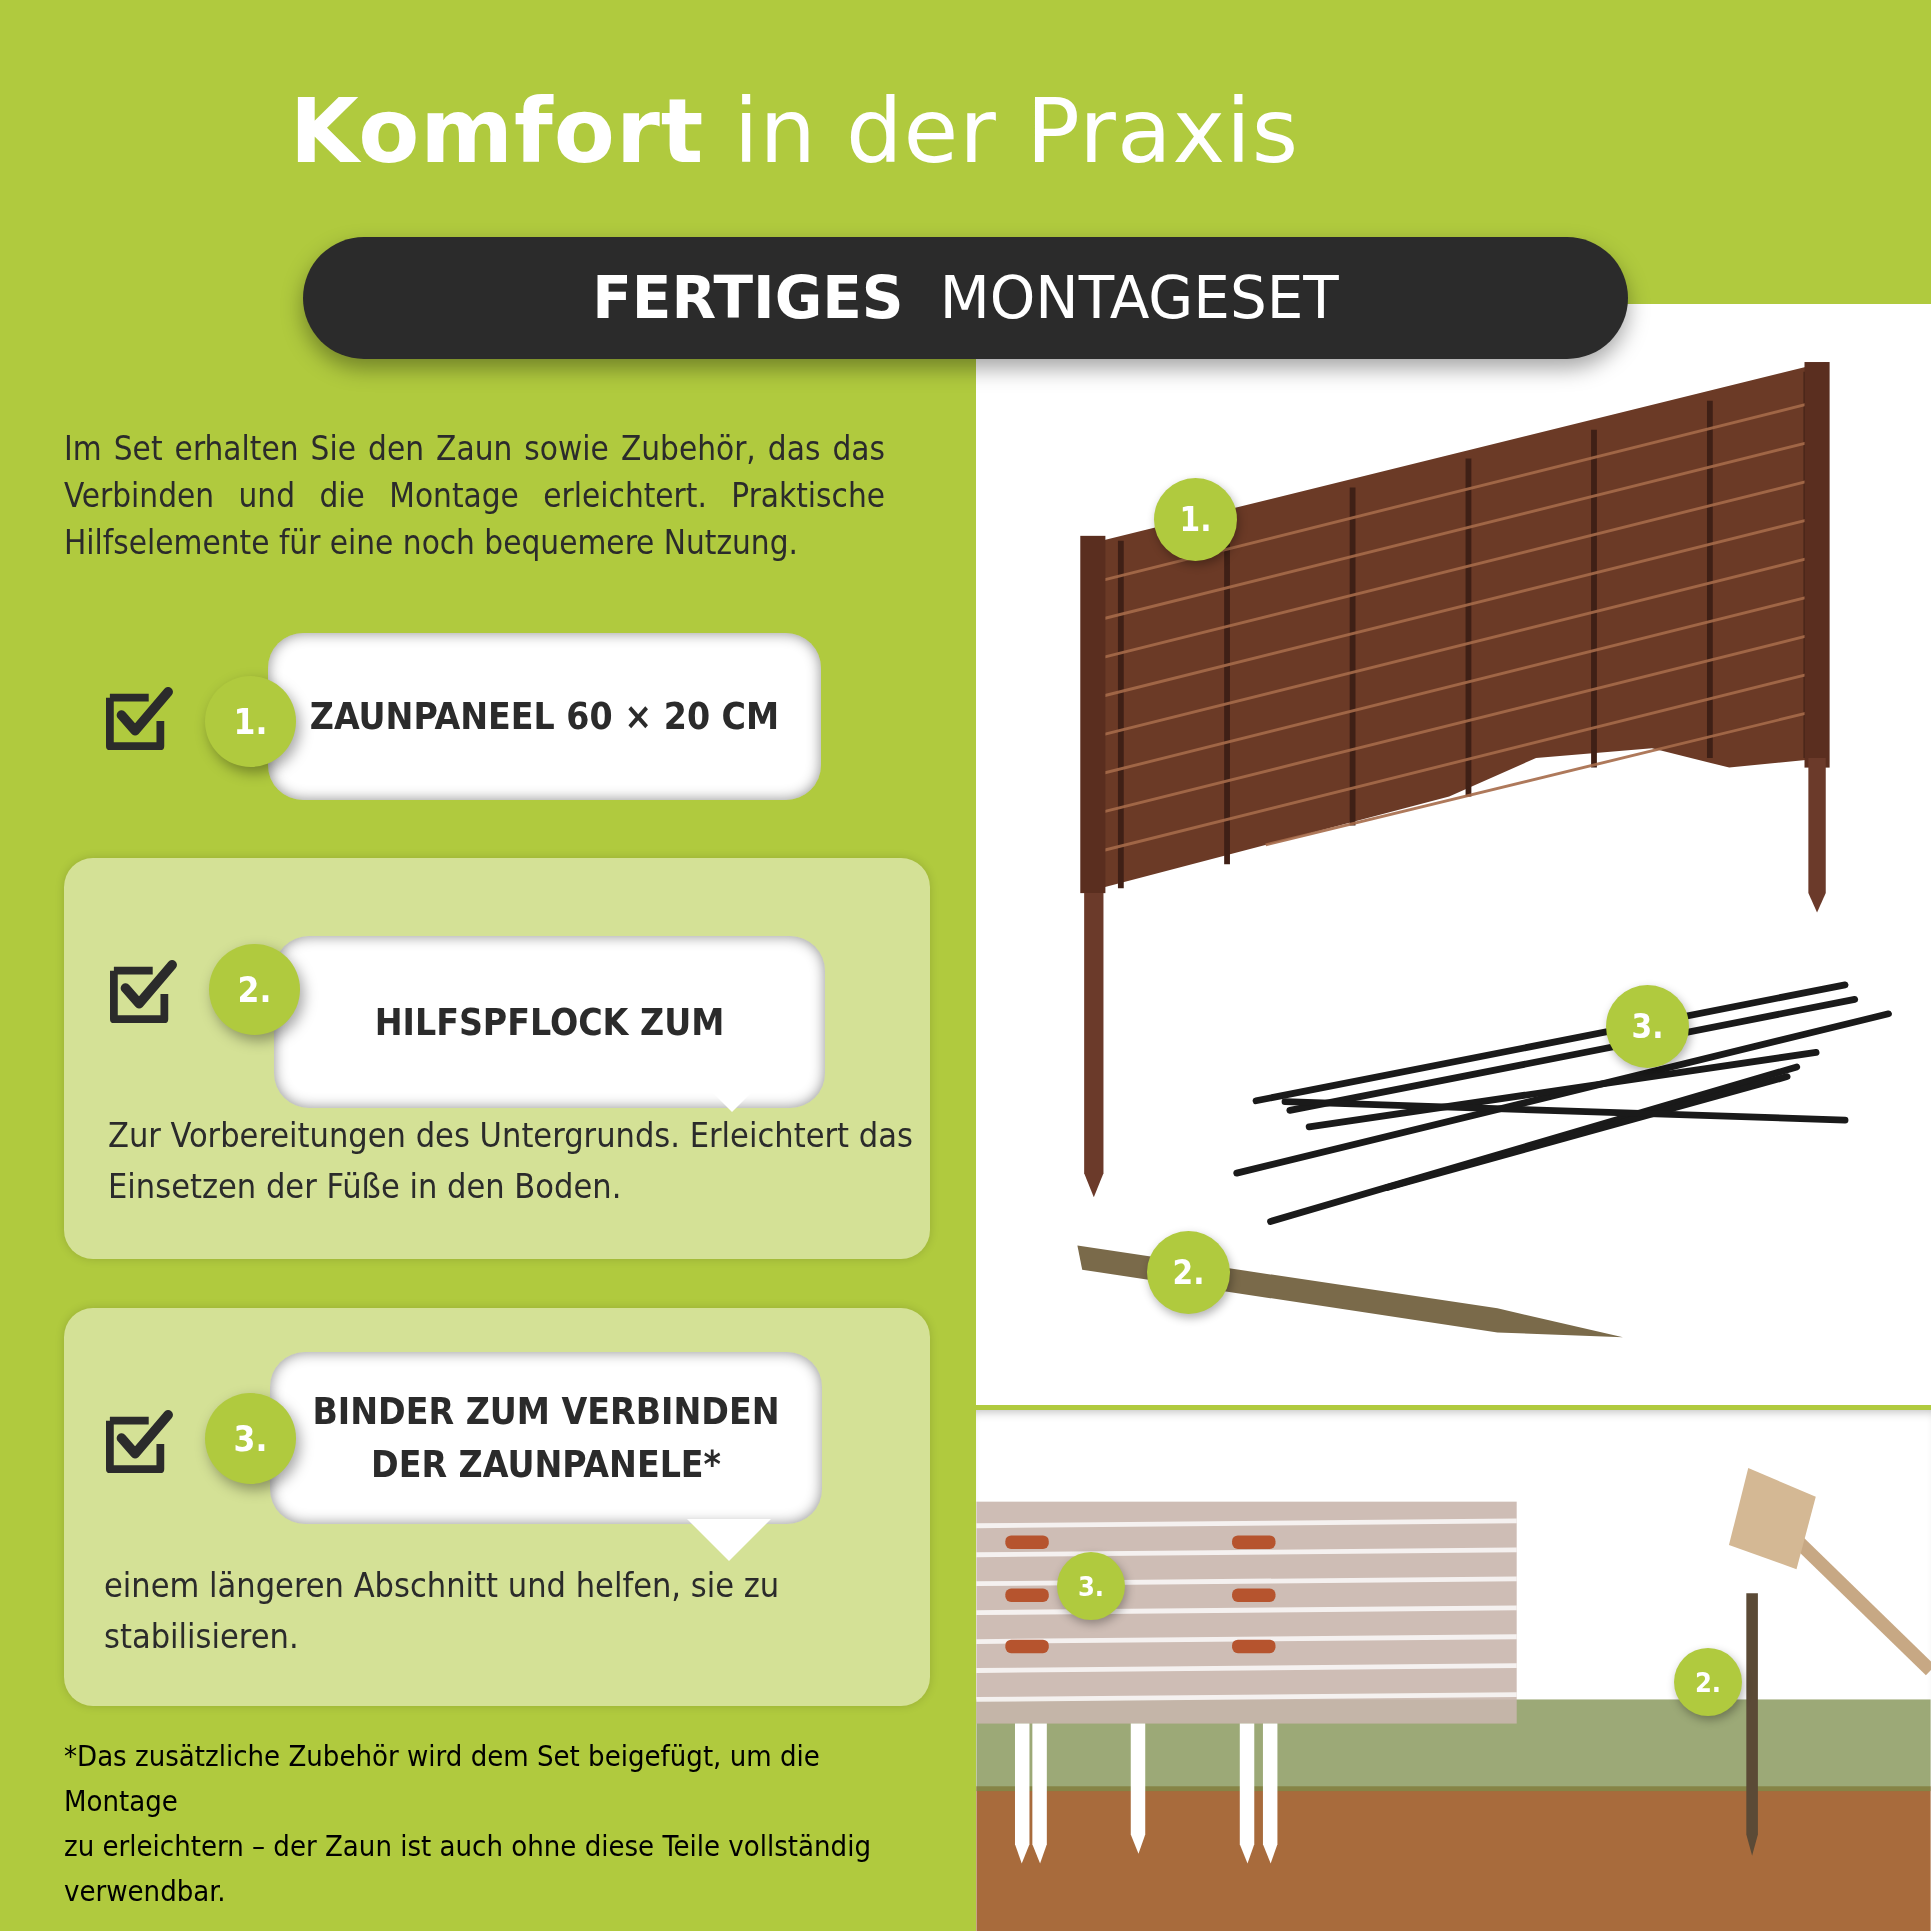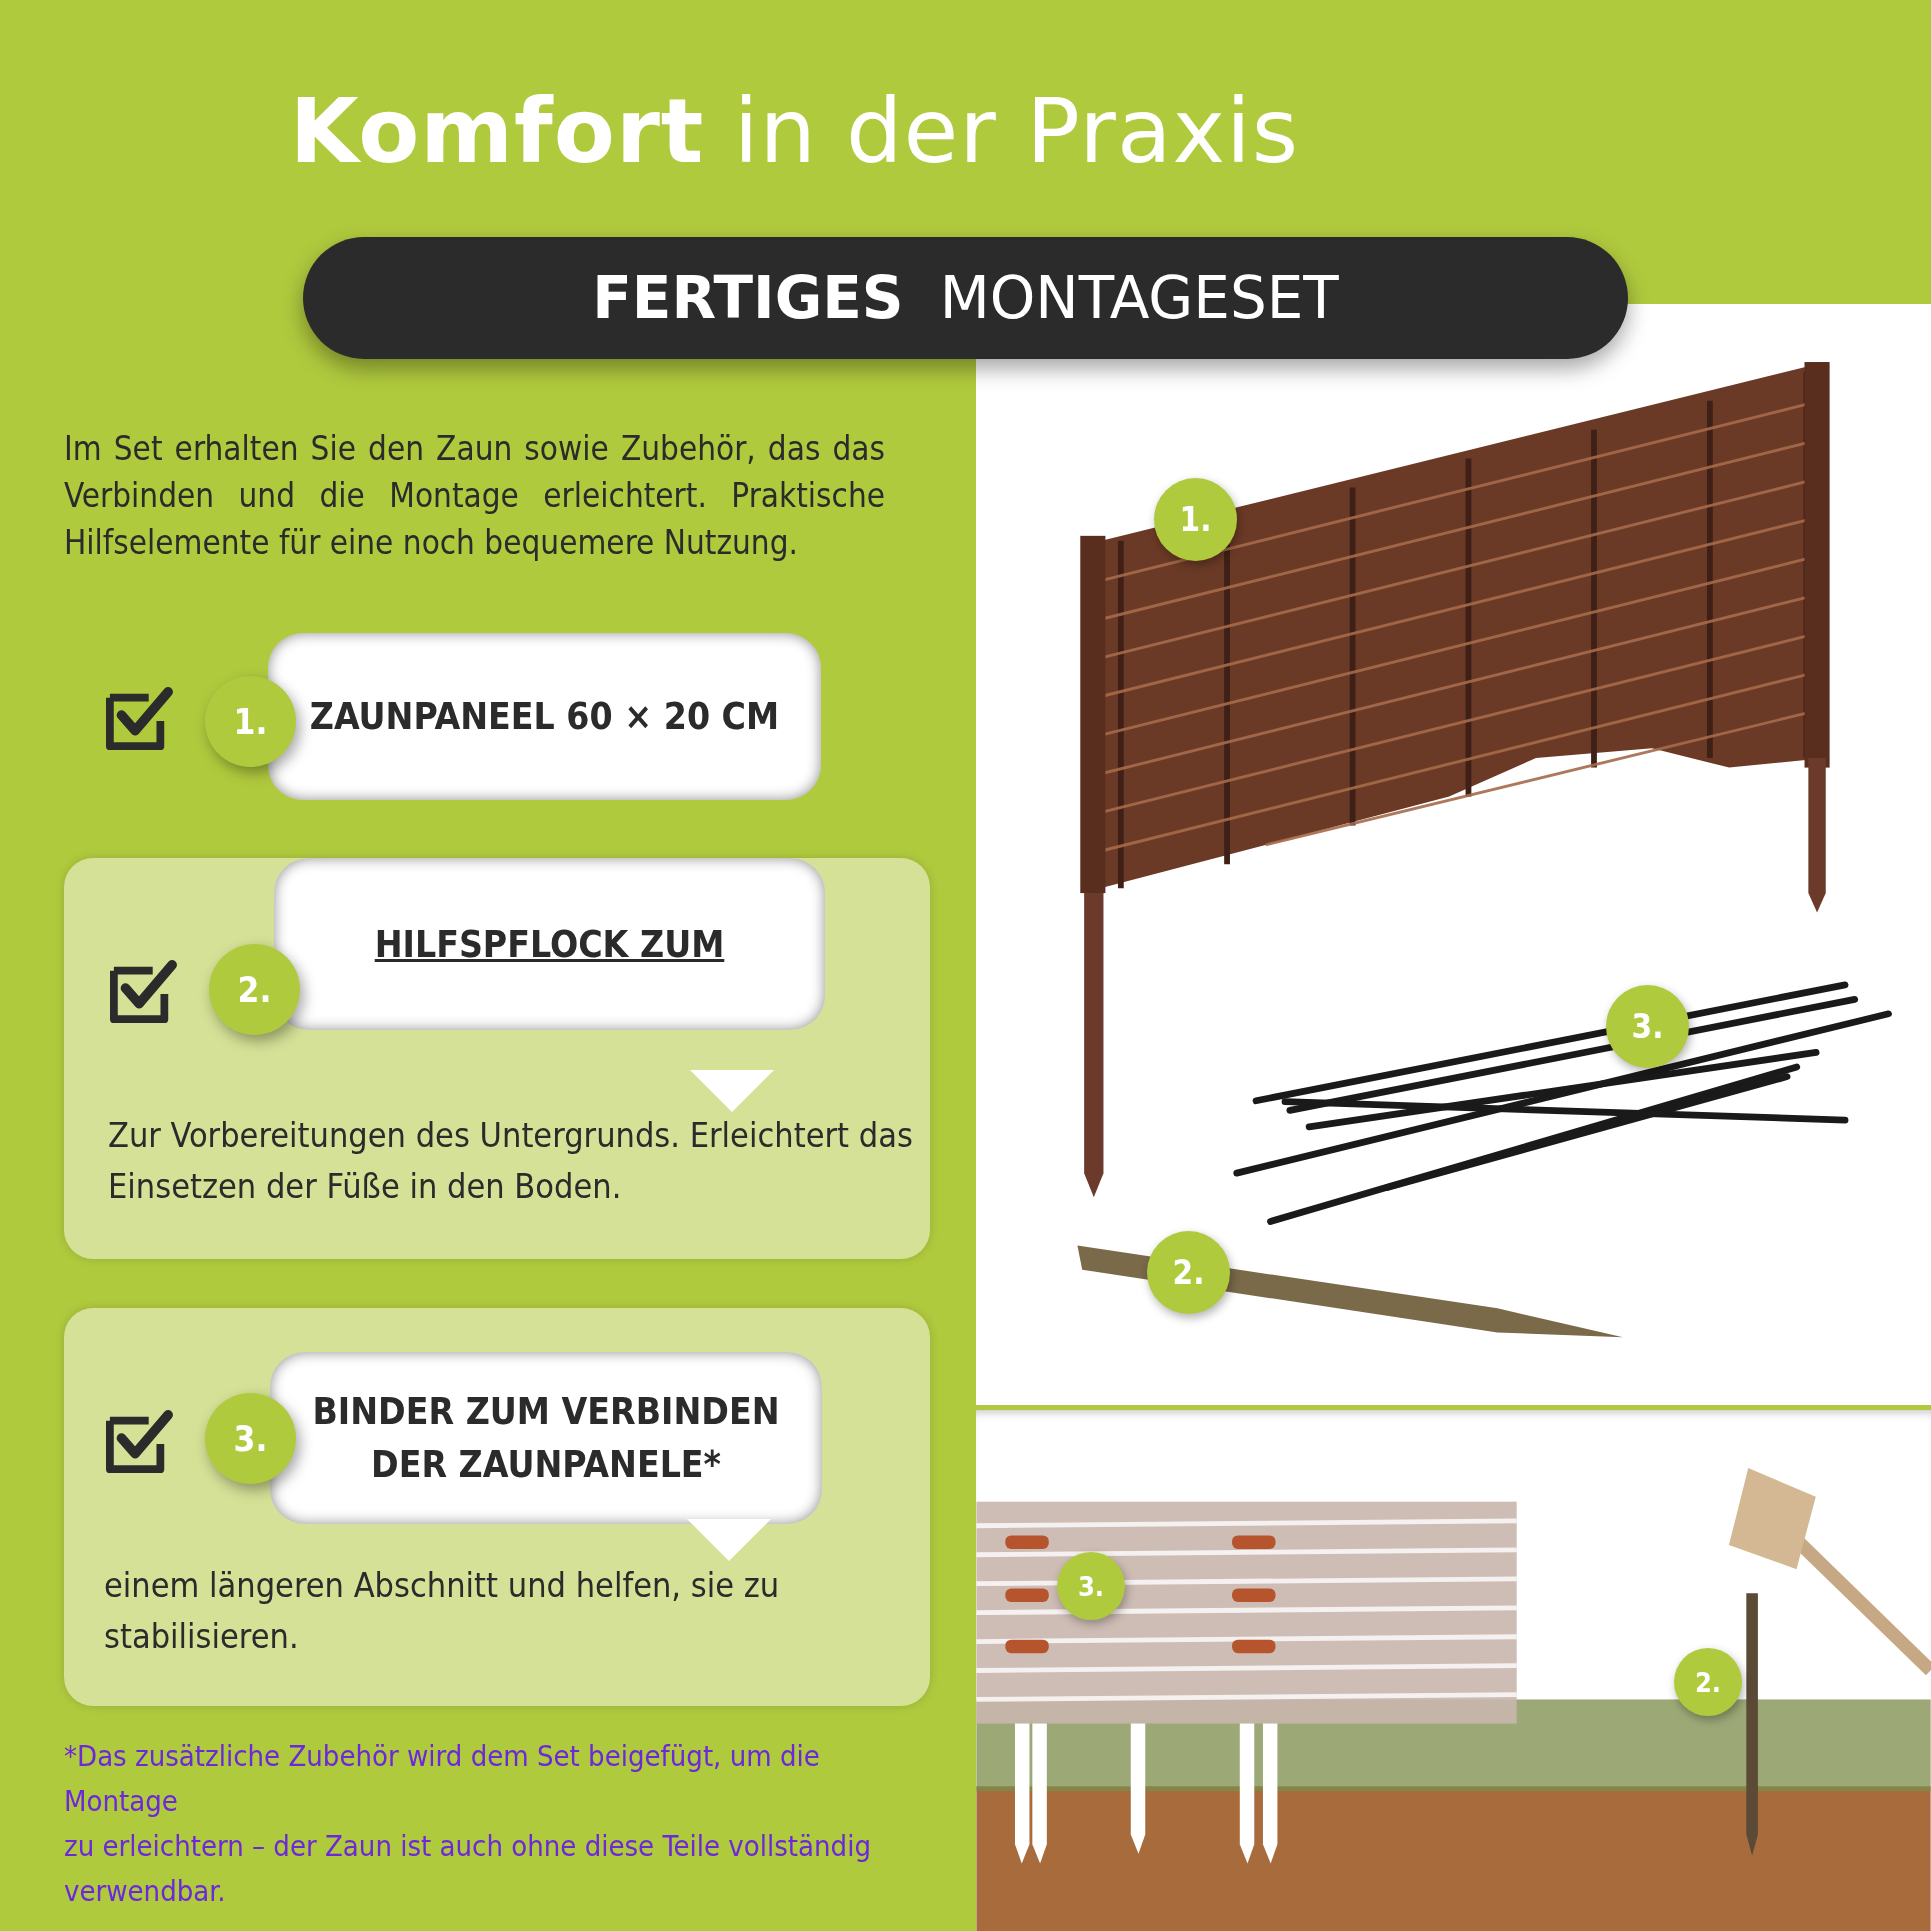--- a/index.html
+++ b/index.html
@@ -19,21 +19,21 @@
 
   .intro { left: 64px; top: 425px; width: 821px; color: #2b2b2b; font-size: 33px; line-height: 47px; text-align: justify; font-stretch: condensed; }
 
   .check { width: 70px; height: 66px; }
   .num-circle { width: 91px; height: 91px; border-radius: 50%; background: #b0ca3e; color: #ffffff; font-size: 35px; font-weight: bold; display: flex; align-items: center; justify-content: center; box-shadow: 3.9px 5.8px 13.5px rgba(0,0,0,0.35); z-index: 3; }
   .card { background: #ffffff; border-radius: 35px; box-shadow: inset 0 0 13.5px rgba(0,0,0,0.45); display: flex; align-items: center; justify-content: center; text-align: center; color: #2b2b2b; font-weight: bold; font-size: 37px; line-height: 53px; }
   .card-tail { width: 0; height: 0; border-left: 42px solid transparent; border-right: 42px solid transparent; border-top: 42px solid #ffffff; }
   .item-box { background: #d4e196; border-radius: 29px; box-shadow: 0 0 9.7px rgba(0,0,0,0.15); }
   .desc { color: #2b2b2b; font-size: 34px; line-height: 51px; }
 
-  .footnote { left: 64px; top: 1734px; width: 869px; color: #6d28d9; font-size: 29px; line-height: 45px; }
+  .footnote { left: 64px; top: 1734px; width: 869px; color: #000000; font-size: 29px; line-height: 45px; }
 
   .badge { width: 83px; height: 83px; border-radius: 50%; background: #b0ca3e; color: #fff; font-size: 33px; font-weight: bold; display: flex; align-items: center; justify-content: center; box-shadow: 1.9px 3.9px 9.7px rgba(0,0,0,0.3); z-index: 4; }
   .badge.sm { width: 68px; height: 68px; font-size: 27px; }
 </style>
 </head>
 <body>
 
 <div class="abs title">
   <span class="bold">Komfort</span>
   <span class="light">in der Praxis</span>
@@ -142,21 +142,21 @@
 <div class="abs card" style="left:268px; top:633px; width:553px; height:167px;">
   <span>ZAUNPANEEL 60 × 20 CM</span>
 </div>
 <div class="abs num-circle" style="left:205px; top:676px;">1.</div>
 
 <div class="abs item-box" style="left:64px; top:858px; width:866px; height:401px;"></div>
 <svg class="abs check" style="left:108px; top:959px;" viewBox="0 0 72 68">
   <path d="M6 12 L46 12 M6 12 L6 62 L58 62 L58 36" fill="none" stroke="#2b2b2b" stroke-width="8" stroke-linejoin="round"></path>
   <path d="M18 30 L32 46 L66 6" fill="none" stroke="#2b2b2b" stroke-width="10" stroke-linecap="round" stroke-linejoin="round"></path>
 </svg>
-<div class="abs card" style="left:274px; top:858px; width:551px; height:172px; flex-direction:column;text-decoration:underline;">
+<div class="abs card" style="left:274px; top:936px; width:551px; height:172px; flex-direction:column;">
   <span>HILFSPFLOCK ZUM</span>
 </div>
 <div class="abs card-tail" style="left:690px; top:1070px;"></div>
 <div class="abs num-circle" style="left:209px; top:944px;">2.</div>
 <div class="abs desc" style="left:108px; top:1110px; width:811px;">
   <div>Zur Vorbereitungen des Untergrunds. Erleichtert das</div>
   <div>Einsetzen der Füße in den Boden.</div>
 </div>
 
 <div class="abs item-box" style="left:64px; top:1308px; width:866px; height:398px;"></div>

